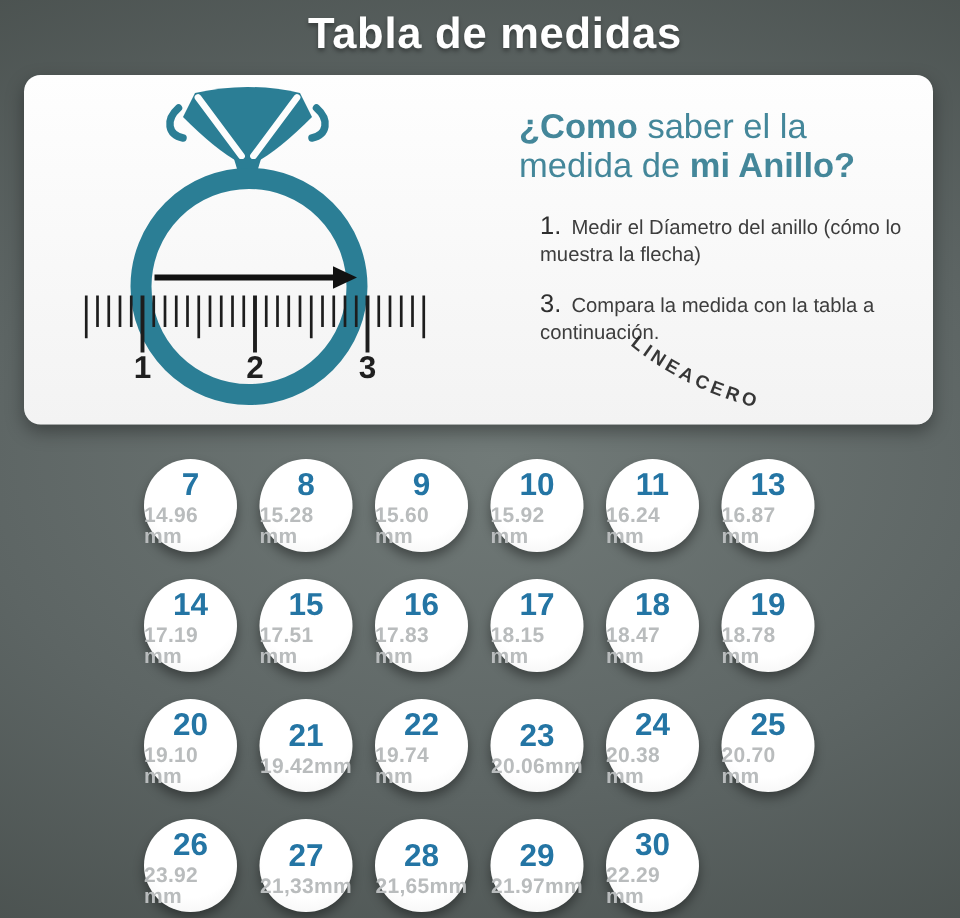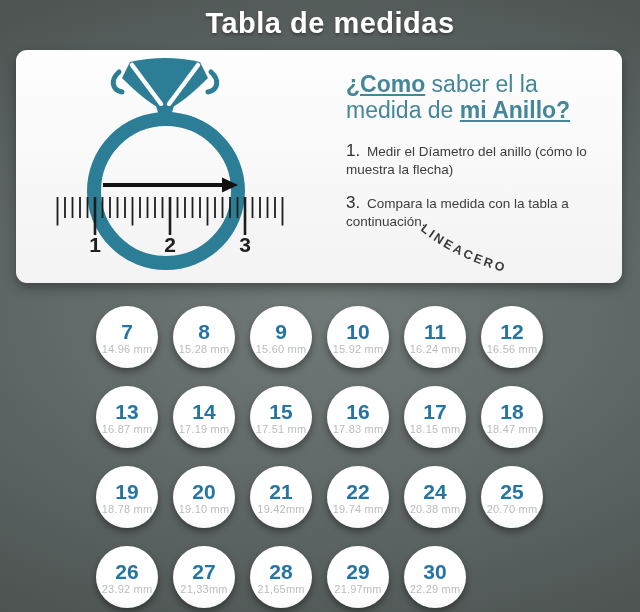--- a/index.html
+++ b/index.html
@@ -19,22 +19,22 @@
     background:linear-gradient(#fefefe,#f3f3f3);
     border-radius:11px;
     box-shadow:0 5px 12px rgba(0,0,0,0.35);
   }
   .ring-illustration{position:absolute;left:2px;top:2px;width:300px;height:228px;}
   .info{position:absolute;left:330px;top:22px;width:262px;}
   .heading{
     color:var(--heading-teal,#44879a);font-size:23px;line-height:1.12;
     margin:0 0 16px 0;font-weight:normal;
   }
-  .heading b{font-weight:bold;text-decoration:underline;}
-  .step{color:#3d3d3d;font-size:13.5px;line-height:1.28;margin:0 0 13px 0;}
+  .heading b{font-weight:bold;}
+  .step{color:#3d3d3d;font-size:13.5px;line-height:1.28;margin:0 0 13px 14px;}
   .step .stepnum{font-size:17px;font-weight:normal;color:#2e2e2e;margin-right:3px;}
   .watermark{position:absolute;left:398px;top:170px;width:120px;height:72px;pointer-events:none;}
   .watermark text{
     font-family:"Liberation Sans",sans-serif;font-size:12.5px;font-weight:bold;
     fill:#1c1c1c;letter-spacing:2.5px;opacity:0.88;
   }
   .size-grid{
     position:absolute;left:96px;top:306px;width:447px;
     display:grid;grid-template-columns:repeat(6,62px);
     column-gap:15px;row-gap:18px;
@@ -43,21 +43,21 @@
     width:62px;height:62px;border-radius:50%;
     background:radial-gradient(circle at 50% 35%, #ffffff 60%, #f1f1f1 100%);
     box-shadow:0 4px 7px rgba(0,0,0,0.38);
     display:flex;flex-direction:column;align-items:center;justify-content:center;
   }
   .circle .num{
     color:var(--num-blue,#2475a4);font-size:21px;font-weight:bold;line-height:1;
     margin-top:2px;
   }
   .circle .mm{
-    color:#b9bcbd;font-size:11px;line-height:1;margin-top:2px;letter-spacing:0.2px;
+    color:#b9bcbd;font-size:14px;line-height:1;margin-top:2px;letter-spacing:0.2px;font-weight:bold;
   }
   .ruler-num{
     font-family:"Liberation Sans",sans-serif;font-size:21px;font-weight:bold;fill:#1f1f1f;
   }
 </style>
 </head>
 <body>
 
 <div id="stage">
 
@@ -164,24 +164,20 @@
       </div>
       <div class="circle">
         <div class="num">10</div>
         <div class="mm">15.92 mm</div>
       </div>
       <div class="circle">
         <div class="num">11</div>
         <div class="mm">16.24 mm</div>
       </div>
       <div class="circle">
-        <div class="num">12</div>
-        <div class="mm">16.56 mm</div>
-      </div>
-      <div class="circle">
         <div class="num">13</div>
         <div class="mm">16.87 mm</div>
       </div>
       <div class="circle">
         <div class="num">14</div>
         <div class="mm">17.19 mm</div>
       </div>
       <div class="circle">
         <div class="num">15</div>
         <div class="mm">17.51 mm</div>
@@ -208,20 +204,24 @@
       </div>
       <div class="circle">
         <div class="num">21</div>
         <div class="mm">19.42mm</div>
       </div>
       <div class="circle">
         <div class="num">22</div>
         <div class="mm">19.74 mm</div>
       </div>
       <div class="circle">
+        <div class="num">23</div>
+        <div class="mm">20.06mm</div>
+      </div>
+      <div class="circle">
         <div class="num">24</div>
         <div class="mm">20.38 mm</div>
       </div>
       <div class="circle">
         <div class="num">25</div>
         <div class="mm">20.70 mm</div>
       </div>
       <div class="circle">
         <div class="num">26</div>
         <div class="mm">23.92 mm</div>

